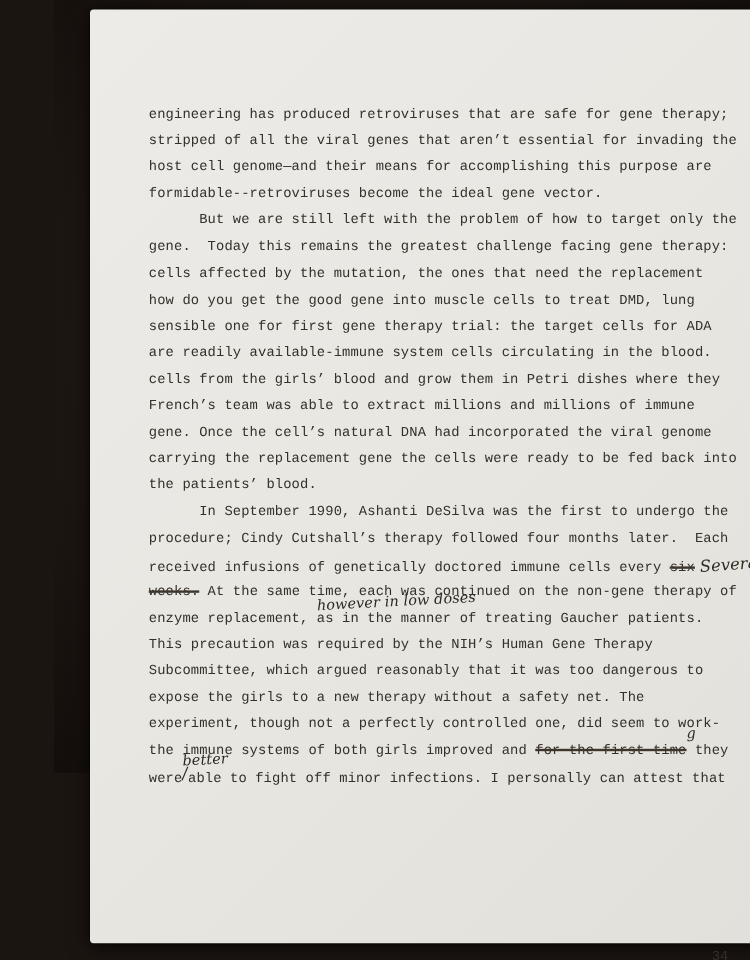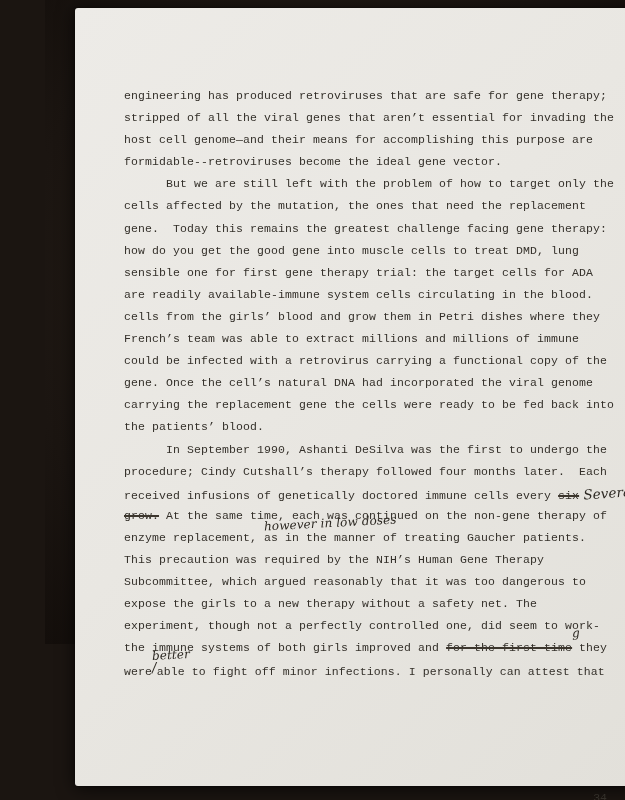--- a/index.html
+++ b/index.html
@@ -82,35 +82,34 @@
 <body>
 
 <div class="photo-bg">
   <div class="paper">
     <div class="page-content">
         <div class="line"><span class="seg-text">engineering has produced retroviruses that are safe for gene therapy;</span></div>
         <div class="line"><span class="seg-text">stripped of all the viral genes that aren’t essential for invading the</span></div>
         <div class="line"><span class="seg-text">host cell genome—and their means for accomplishing this purpose are</span></div>
         <div class="line"><span class="seg-text">formidable--retroviruses become the ideal gene vector.</span></div>
         <div class="line"><span class="seg-text">      But we are still left with the problem of how to target only the</span></div>
+        <div class="line"><span class="seg-text">gene.  Today this remains the greatest challenge facing gene therapy:</span></div>
         <div class="line"><span class="seg-text">cells affected by the mutation, the ones that need the replacement</span></div>
-        <div class="line"><span class="seg-text">gene.  Today this remains the greatest challenge facing gene therapy:</span></div>
         <div class="line"><span class="seg-text">how do you get the good gene into muscle cells to treat DMD, lung</span></div>
         <div class="line"><span class="seg-text">sensible one for first gene therapy trial: the target cells for ADA</span></div>
         <div class="line"><span class="seg-text">are readily available-immune system cells circulating in the blood.</span></div>
         <div class="line"><span class="seg-text">cells from the girls’ blood and grow them in Petri dishes where they</span></div>
         <div class="line"><span class="seg-text">French’s team was able to extract millions and millions of immune</span></div>
-        <div class="line"><span class="seg-text">could be infected with a retrovirus carrying a functional copy of the</span></div>
         <div class="line"><span class="seg-text">gene. Once the cell’s natural DNA had incorporated the viral genome</span></div>
         <div class="line"><span class="seg-text">carrying the replacement gene the cells were ready to be fed back into</span></div>
         <div class="line"><span class="seg-text">the patients’ blood.</span></div>
         <div class="line"><span class="seg-text">      In September 1990, Ashanti DeSilva was the first to undergo the</span></div>
         <div class="line"><span class="seg-text">procedure; Cindy Cutshall’s therapy followed four months later.  Each</span></div>
         <div class="line"><span class="seg-text">received infusions of genetically doctored immune cells every </span><span class="seg-strike">six</span><span class="seg-hand"> Several months</span></div>
-        <div class="line"><span class="seg-strike">grow.</span><span class="seg-text"> At the same time, each was continued on the non-gene therapy of</span></div>
+        <div class="line"><span class="seg-strike">weeks.</span><span class="seg-text"> At the same time, each was continued on the non-gene therapy of</span></div>
         <div class="line"><span class="seg-text">enzyme replacement, </span><span class="seg-hand-above">however in low doses</span><span class="seg-text">as in the manner of treating Gaucher patients.</span></div>
         <div class="line"><span class="seg-text">This precaution was required by the NIH’s Human Gene Therapy</span></div>
         <div class="line"><span class="seg-text">Subcommittee, which argued reasonably that it was too dangerous to</span></div>
         <div class="line"><span class="seg-text">expose the girls to a new therapy without a safety net. The</span></div>
         <div class="line"><span class="seg-text">experiment, though not a perfectly controlled one, did seem to work-</span></div>
         <div class="line"><span class="seg-text">the immune systems of both girls improved and </span><span class="seg-strike">for the first time</span><span class="seg-hand-above">g</span><span class="seg-text"> they</span></div>
         <div class="line"><span class="seg-text">were</span><span class="seg-hand-above">better</span><span class="seg-hand">/</span><span class="seg-text">able to fight off minor infections. I personally can attest that</span></div>
       </div>
     <div class="page-number">34</div>
   </div>

